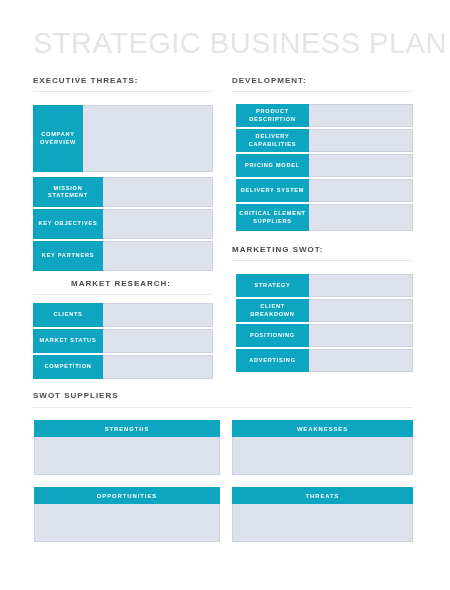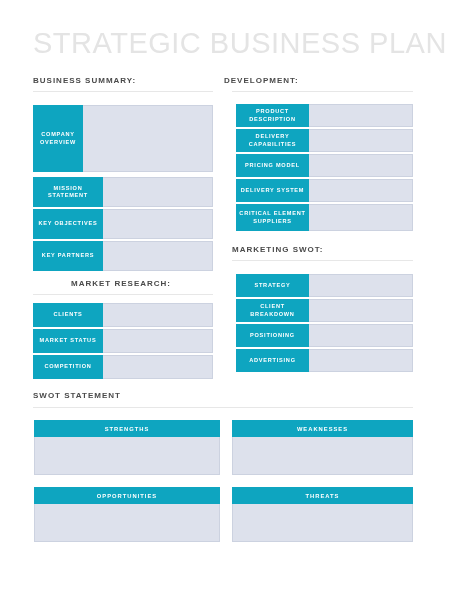--- a/index.html
+++ b/index.html
@@ -117,21 +117,21 @@
     height: 38px;
   }
 </style>
 </head>
 <body>
 
 <div class="page">
 
   <div class="doc-title">STRATEGIC BUSINESS PLAN</div>
 
-  <div class="section-head" style="left:33px; top:76px;">BUSINESS SUMMARY:</div>
+  <div class="section-head" style="left:33px; top:76px;">EXECUTIVE THREATS:</div>
   <div class="section-rule" style="left:33px; top:91px; width:180px;"></div>
 
   <div class="overview" style="left:33px; top:105px; width:180px; height:67px;">
     <div class="row-label" style="width:50px;">COMPANY OVERVIEW</div>
     <div class="row-field"></div>
   </div>
 
   <div class="row" style="left:33px; top:177px; width:180px; height:30px;">
     <div class="row-label" style="width:70px;">MISSION STATEMENT</div>
     <div class="row-field"></div>
@@ -158,21 +158,21 @@
   <div class="row" style="left:33px; top:329px; width:180px; height:24px;">
     <div class="row-label" style="width:70px;">MARKET STATUS</div>
     <div class="row-field"></div>
   </div>
 
   <div class="row" style="left:33px; top:355px; width:180px; height:24px;">
     <div class="row-label" style="width:70px;">COMPETITION</div>
     <div class="row-field"></div>
   </div>
 
-  <div class="section-head" style="left:224px; top:76px;">DEVELOPMENT:</div>
+  <div class="section-head" style="left:232px; top:76px;">DEVELOPMENT:</div>
   <div class="section-rule" style="left:232px; top:91px; width:181px;"></div>
 
   <div class="row" style="left:236px; top:104px; width:177px; height:23px;">
     <div class="row-label" style="width:73px;">PRODUCT DESCRIPTION</div>
     <div class="row-field"></div>
   </div>
 
   <div class="row" style="left:236px; top:129px; width:177px; height:23px;">
     <div class="row-label" style="width:73px;">DELIVERY CAPABILITIES</div>
     <div class="row-field"></div>
@@ -209,21 +209,21 @@
   <div class="row" style="left:236px; top:324px; width:177px; height:23px;">
     <div class="row-label" style="width:73px;">POSITIONING</div>
     <div class="row-field"></div>
   </div>
 
   <div class="row" style="left:236px; top:349px; width:177px; height:23px;">
     <div class="row-label" style="width:73px;">ADVERTISING</div>
     <div class="row-field"></div>
   </div>
 
-  <div class="section-head" style="left:33px; top:391px;">SWOT STATEMENT</div>
+  <div class="section-head" style="left:33px; top:391px;">SWOT SUPPLIERS</div>
   <div class="section-rule" style="left:33px; top:407px; width:380px;"></div>
 
   <div class="swot-box" style="left:34px; top:420px; width:186px;">
     <div class="swot-head">STRENGTHS</div>
     <div class="swot-body"></div>
   </div>
 
   <div class="swot-box" style="left:232px; top:420px; width:181px;">
     <div class="swot-head">WEAKNESSES</div>
     <div class="swot-body"></div>

